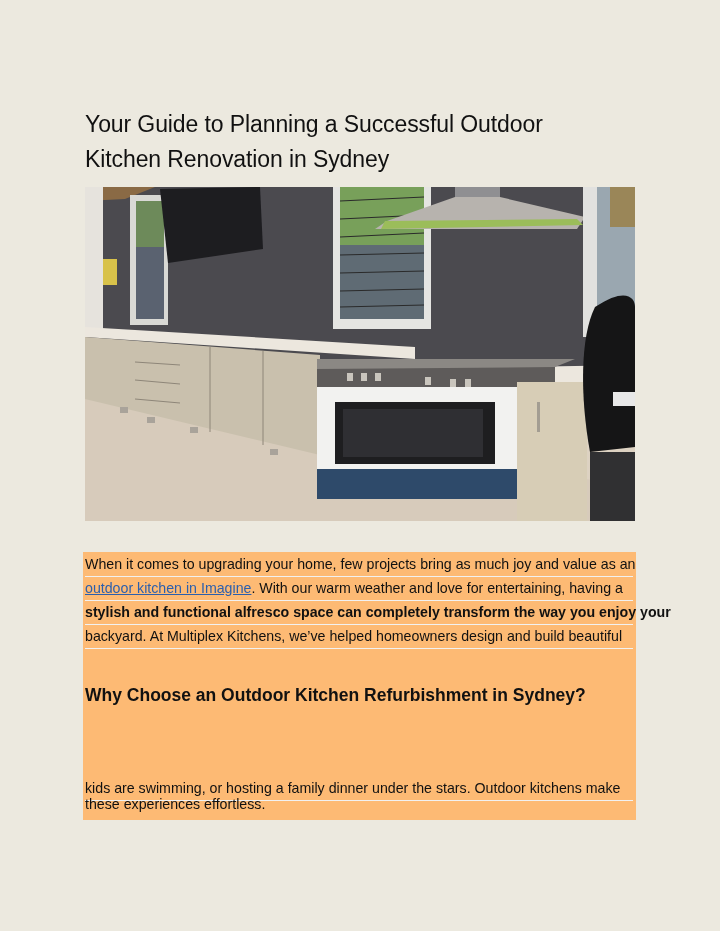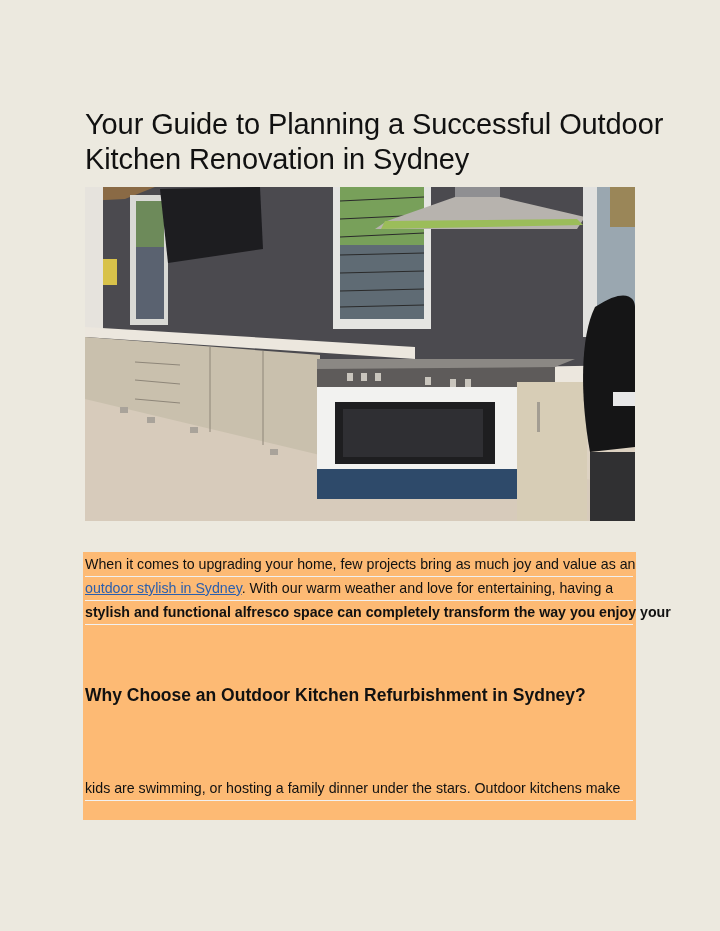--- a/index.html
+++ b/index.html
@@ -4,21 +4,21 @@
 <style>
   html, body { margin: 0; padding: 0; }
   body {
     width: 720px; height: 931px;
     background: #ece9df;
     font-family: "Liberation Sans", sans-serif;
     position: relative; overflow: hidden;
   }
   .page-title {
     position: absolute; left: 85px; top: 107px; width: 580px;
-    margin: 0; font-weight: normal; font-size: 29px; line-height: 35px;
+    margin: 0; font-weight: normal; font-size: 23px; line-height: 35px;
     color: #111; letter-spacing: -0.1px;
   }
   .hero {
     position: absolute; left: 85px; top: 187px; width: 550px; height: 334px;
     overflow: hidden; background: #4a4a4e;
   }
   .hero svg { display: block; }
   .content-box {
     position: absolute; left: 83px; top: 552px; width: 553px; height: 268px;
     background: #fdba74;
@@ -122,20 +122,22 @@
 
     <path d="M510,120 C540,100 550,110 550,120 L550,260 L505,265 C495,210 495,150 510,120 Z" fill="#151516"></path>
     <rect x="528" y="205" width="22" height="14" fill="#e8e8e8"></rect>
     <rect x="505" y="265" width="45" height="69" fill="#303032"></rect>
   </svg>
 </div>
 
 <div class="content-box">
   <div class="para-line" style="top:0px;">When it comes to upgrading your home, few projects bring as much joy and value as an</div>
   <div class="para-line" style="top:24px;">
-    <a class="link">outdoor stylish in Sydney</a><span>. With our warm weather and love for entertaining, having a</span>
+    <a class="link">outdoor kitchen in Imagine</a><span>. With our warm weather and love for entertaining, having a</span>
   </div>
   <div class="para-line" style="top:48px;font-weight:bold;">stylish and functional alfresco space can completely transform the way you enjoy your</div>
+  <div class="para-line" style="top:72px;">backyard. At Multiplex Kitchens, we’ve helped homeowners design and build beautiful</div>
 
   <h2 class="section-heading">Why Choose an Outdoor Kitchen Refurbishment in Sydney?</h2>
 
   <div class="para-line" style="top:216px;margin-top:8px;">kids are swimming, or hosting a family dinner under the stars. Outdoor kitchens make</div>
+  <div class="para-line" style="top:240px;border-bottom:none;">these experiences effortless.</div>
 </div>
 
 </body></html>

